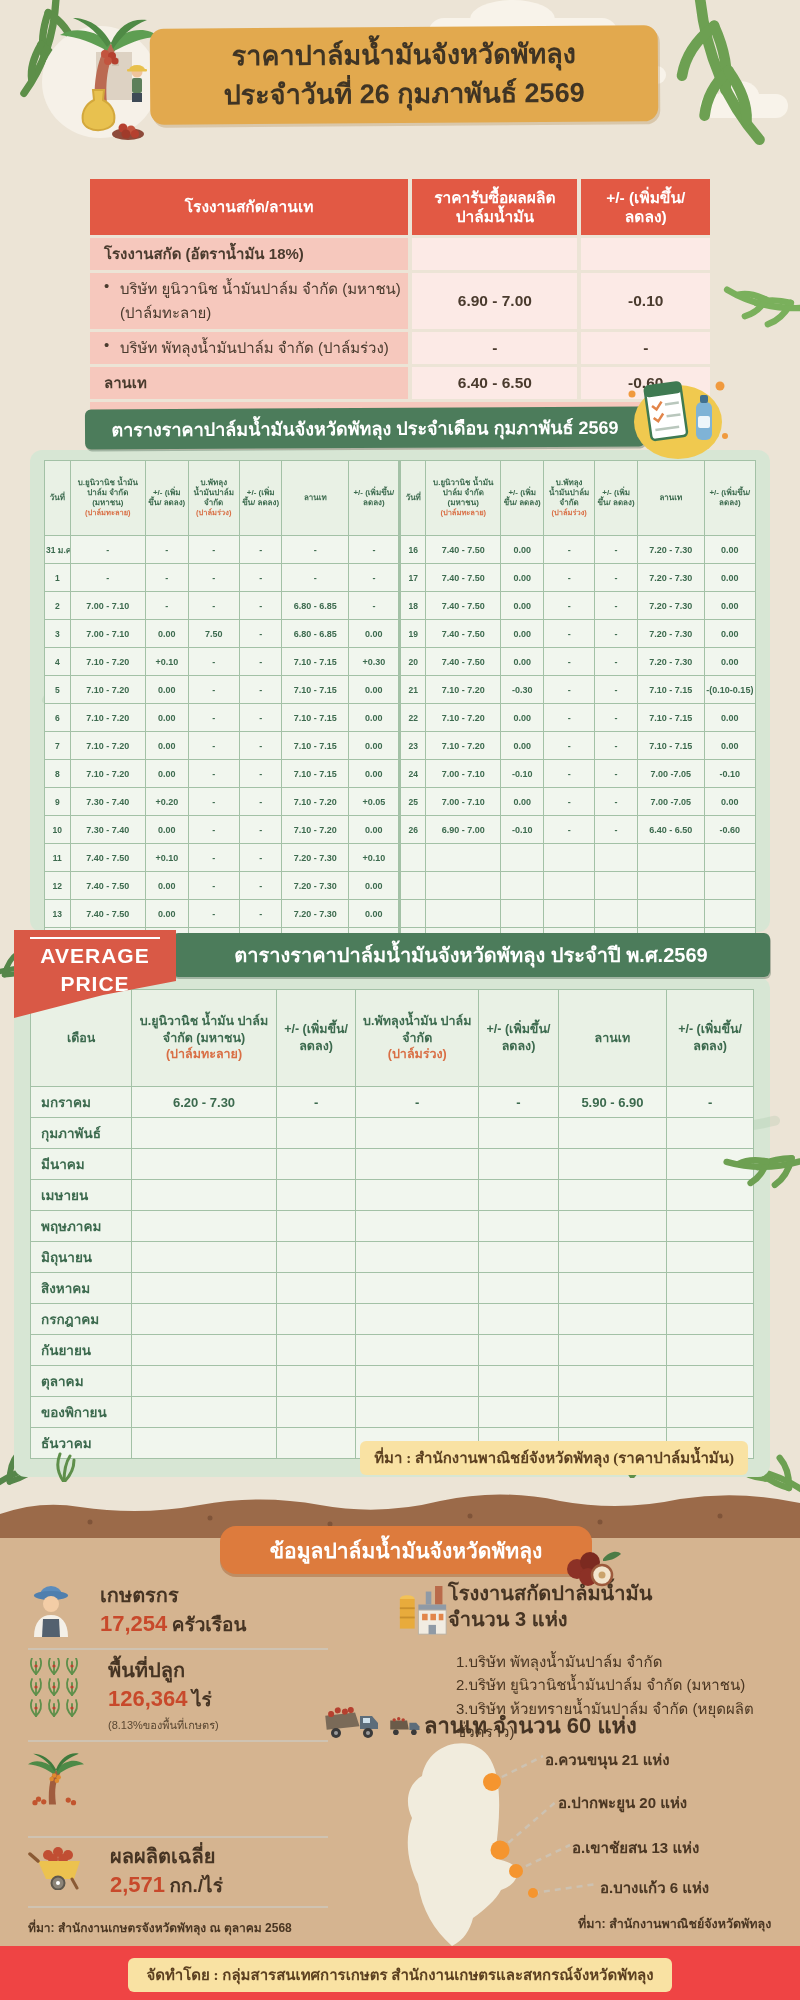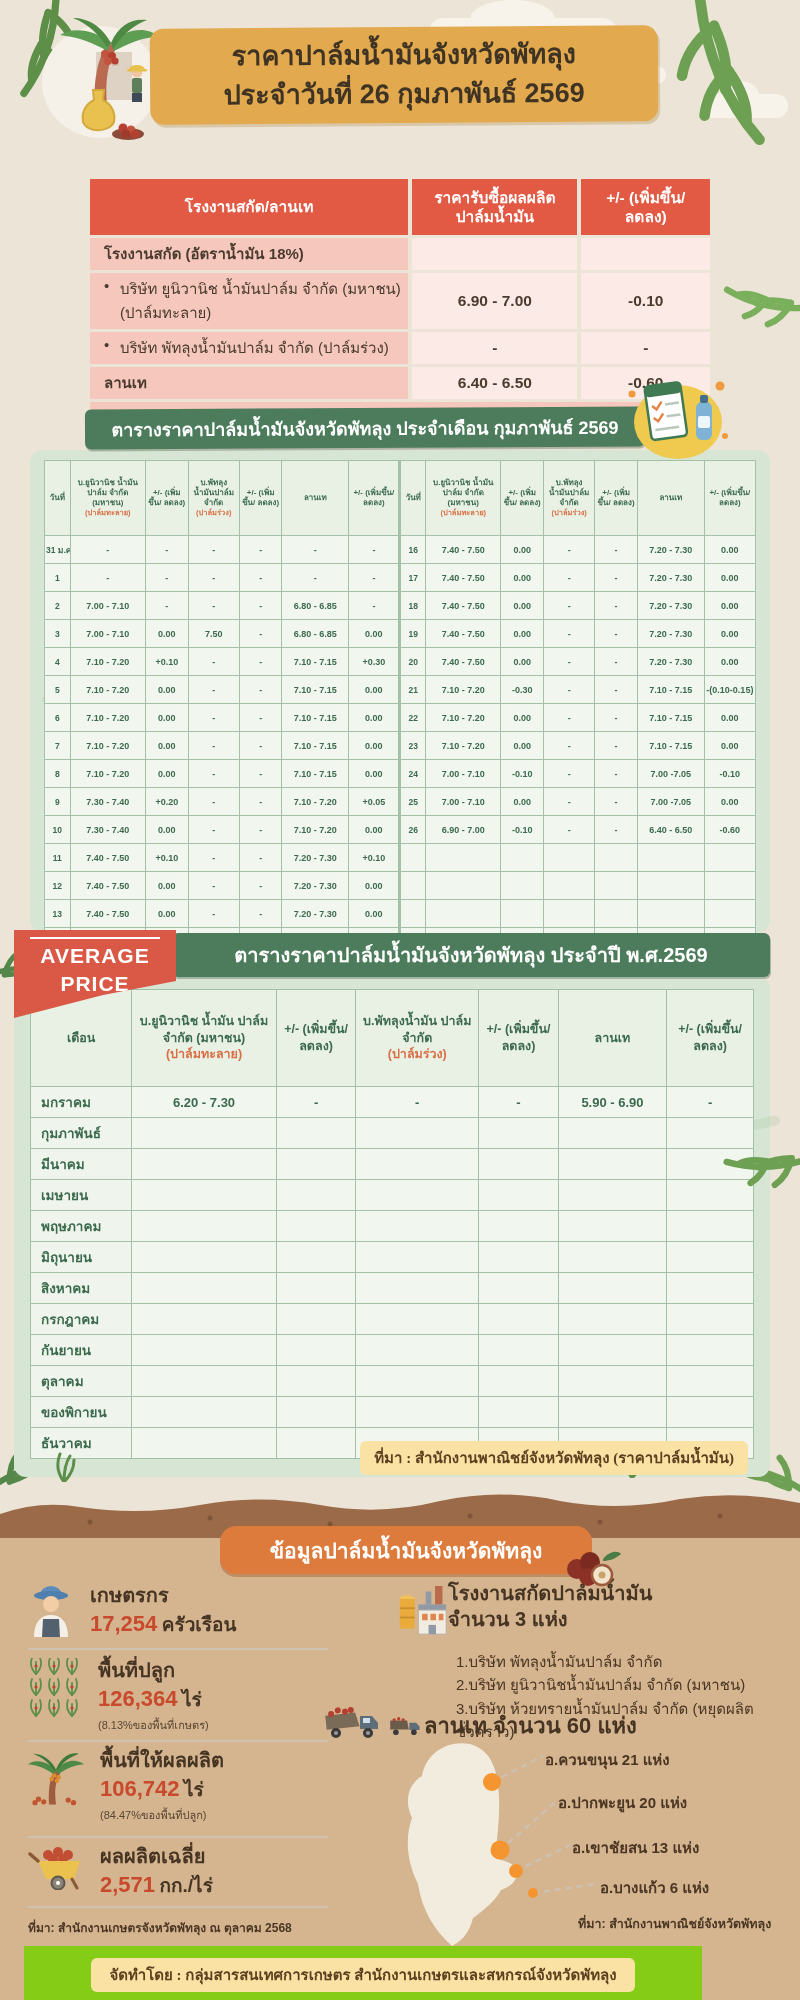--- a/index.html
+++ b/index.html
@@ -66,21 +66,21 @@
   .yearly-note{position:absolute;right:52px;top:1441px;padding:5px 14px;font-size:15px;z-index:6;}
 
   
   .bottom-bg{position:absolute;left:0;top:1528px;width:800px;height:472px;background:#d5b490;}
   .soil{position:absolute;left:0;top:1474px;width:800px;height:64px;z-index:1;}
   .info-banner{position:absolute;left:220px;top:1526px;width:372px;height:48px;background:#dd7b3d;border-radius:16px;
     display:flex;align-items:center;justify-content:center;color:#fff;font-weight:800;font-size:21px;z-index:3;
     box-shadow:0 3px 0 rgba(150,70,20,.35);}
   .palm-fruit-art{position:absolute;left:563px;top:1545px;z-index:4;}
 
-  .stat{position:absolute;left:28px;display:flex;gap:16px;align-items:flex-start;width:340px;z-index:3;}
+  .stat{position:absolute;left:28px;display:flex;gap:26px;align-items:flex-start;width:340px;z-index:3;}
   .s0{top:1583px}.s1{top:1658px}.s2{top:1748px}.s3{top:1844px}
   .stat-label{font-size:20px;font-weight:800;color:#463423;line-height:1.2;}
   .stat-value{margin-top:2px;}
   .stat-value .num{color:#c8492b;font-weight:800;font-size:22px;}
   .stat-value .unit{color:#463423;font-weight:800;font-size:19px;}
   .stat-note{font-size:11px;color:#5a4732;margin-top:2px;}
   .stat-note:empty{display:none;}
   .divider{position:absolute;left:28px;width:300px;height:2px;background:#cfc3b2;z-index:3;}
   .d0{top:1648px}.d1{top:1740px}.d2{top:1836px}.d3{top:1906px}
   .stats-source{position:absolute;left:28px;top:1918px;font-size:12px;font-weight:700;color:#4a3622;z-index:3;}
@@ -90,21 +90,21 @@
   .fac-head{display:flex;gap:0;align-items:flex-start;}
   .fac-titles{font-size:20px;font-weight:800;color:#463423;line-height:1.3;}
   .fac-list{margin:8px 0 0 58px;padding:0;list-style:none;font-size:15px;color:#4a3622;line-height:1.55;}
   .lante{position:absolute;left:388px;top:1708px;display:flex;align-items:center;gap:0;z-index:3;}
   .lante-title{font-size:22px;font-weight:800;color:#463423;}
   .map-svg{position:absolute;left:400px;top:1740px;z-index:3;}
   .map-label{position:absolute;font-weight:800;font-size:15px;color:#4a3622;white-space:nowrap;z-index:4;}
   .ml0{left:545px;top:1748px}.ml1{left:558px;top:1791px}.ml2{left:572px;top:1836px}.ml3{left:600px;top:1876px}
   .map-source{position:absolute;left:578px;top:1914px;font-size:12.5px;font-weight:700;color:#4a3622;z-index:3;}
 
-  .footer-strip{position:absolute;left:0;top:1946px;width:678px;height:54px;background:#84cc16;z-index:3;margin-left:24px;}
+  .footer-strip{position:absolute;left:0;top:1946px;width:800px;height:54px;background:#ef4444;z-index:3;}
   .footer-note{margin:12px auto 0;width:fit-content;padding:5px 18px;font-size:15px;}
 </style>
 </head>
 <body>
 
 <div class="canvas">
 
   <div class="cloud c1"></div>
   <div class="cloud c2"></div>
   <div class="cloud c3"></div>
@@ -865,25 +865,20 @@
           <circle cx="33" cy="33" r="2.6"></circle>
         </g>
       <g fill="#c2542e">
           <circle cx="12" cy="54" r="3"></circle>
           <circle cx="18" cy="57" r="3"></circle>
           <circle cx="8" cy="58" r="3"></circle>
           <circle cx="46" cy="55" r="3"></circle>
           <circle cx="52" cy="58" r="3"></circle>
         </g>
     </svg>
-    <div class="stat-text">
-      <div class="stat-label">พื้นที่ให้ผลผลิต</div>
-      <div class="stat-value"><span class="num">106,742</span> <span class="unit">ไร่</span></div>
-      <div class="stat-note">(84.47%ของพื้นที่ปลูก)</div>
-    </div>
   </div>
   <div class="divider d2"></div>
 
   <div class="stat s3">
     <svg width="56" height="46" viewBox="0 0 56 46">
       <g fill="#c14e33">
           <circle cx="20" cy="11" r="5"></circle>
           <circle cx="30" cy="8" r="5"></circle>
           <circle cx="40" cy="11" r="5"></circle>
           <circle cx="25" cy="15" r="5"></circle>

